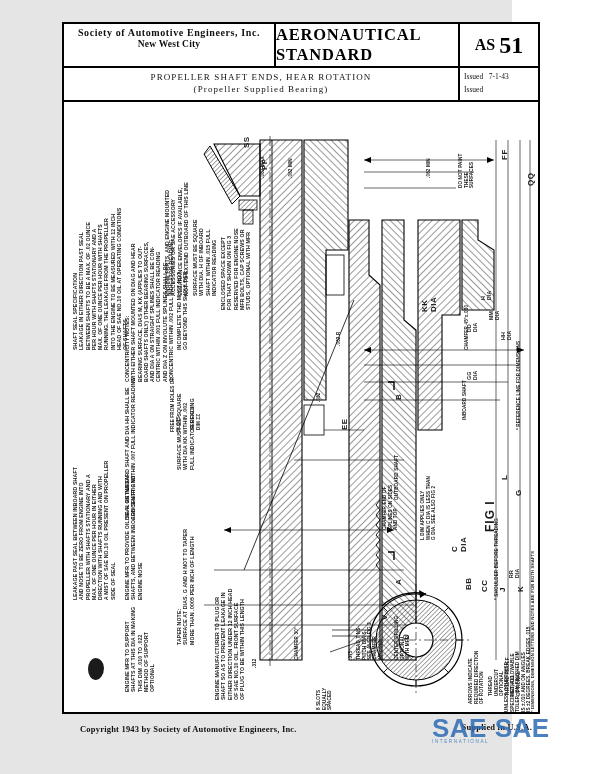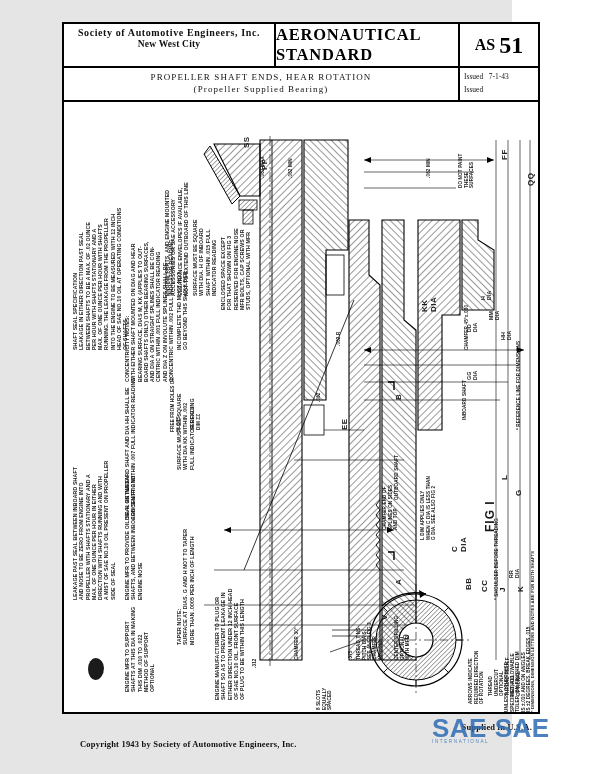--- a/index.html
+++ b/index.html
@@ -150,21 +150,21 @@
   
   #footer {
     position: absolute;
     left: 62px;
     top: 722px;
     width: 478px;
     height: 22px;
   }
   #footer .copy {
     position: absolute;
-    left: 18px; top: 17px;
+    left: 18px; top: 2px;
     font-family: "Liberation Serif", serif;
     font-weight: bold;
     font-size: 8.5px;
     color: #111;
     letter-spacing: .2px;
   }
   #footer .printed {
     position: absolute;
     right: 8px; top: 0;
     font-family: "Liberation Serif", serif;

